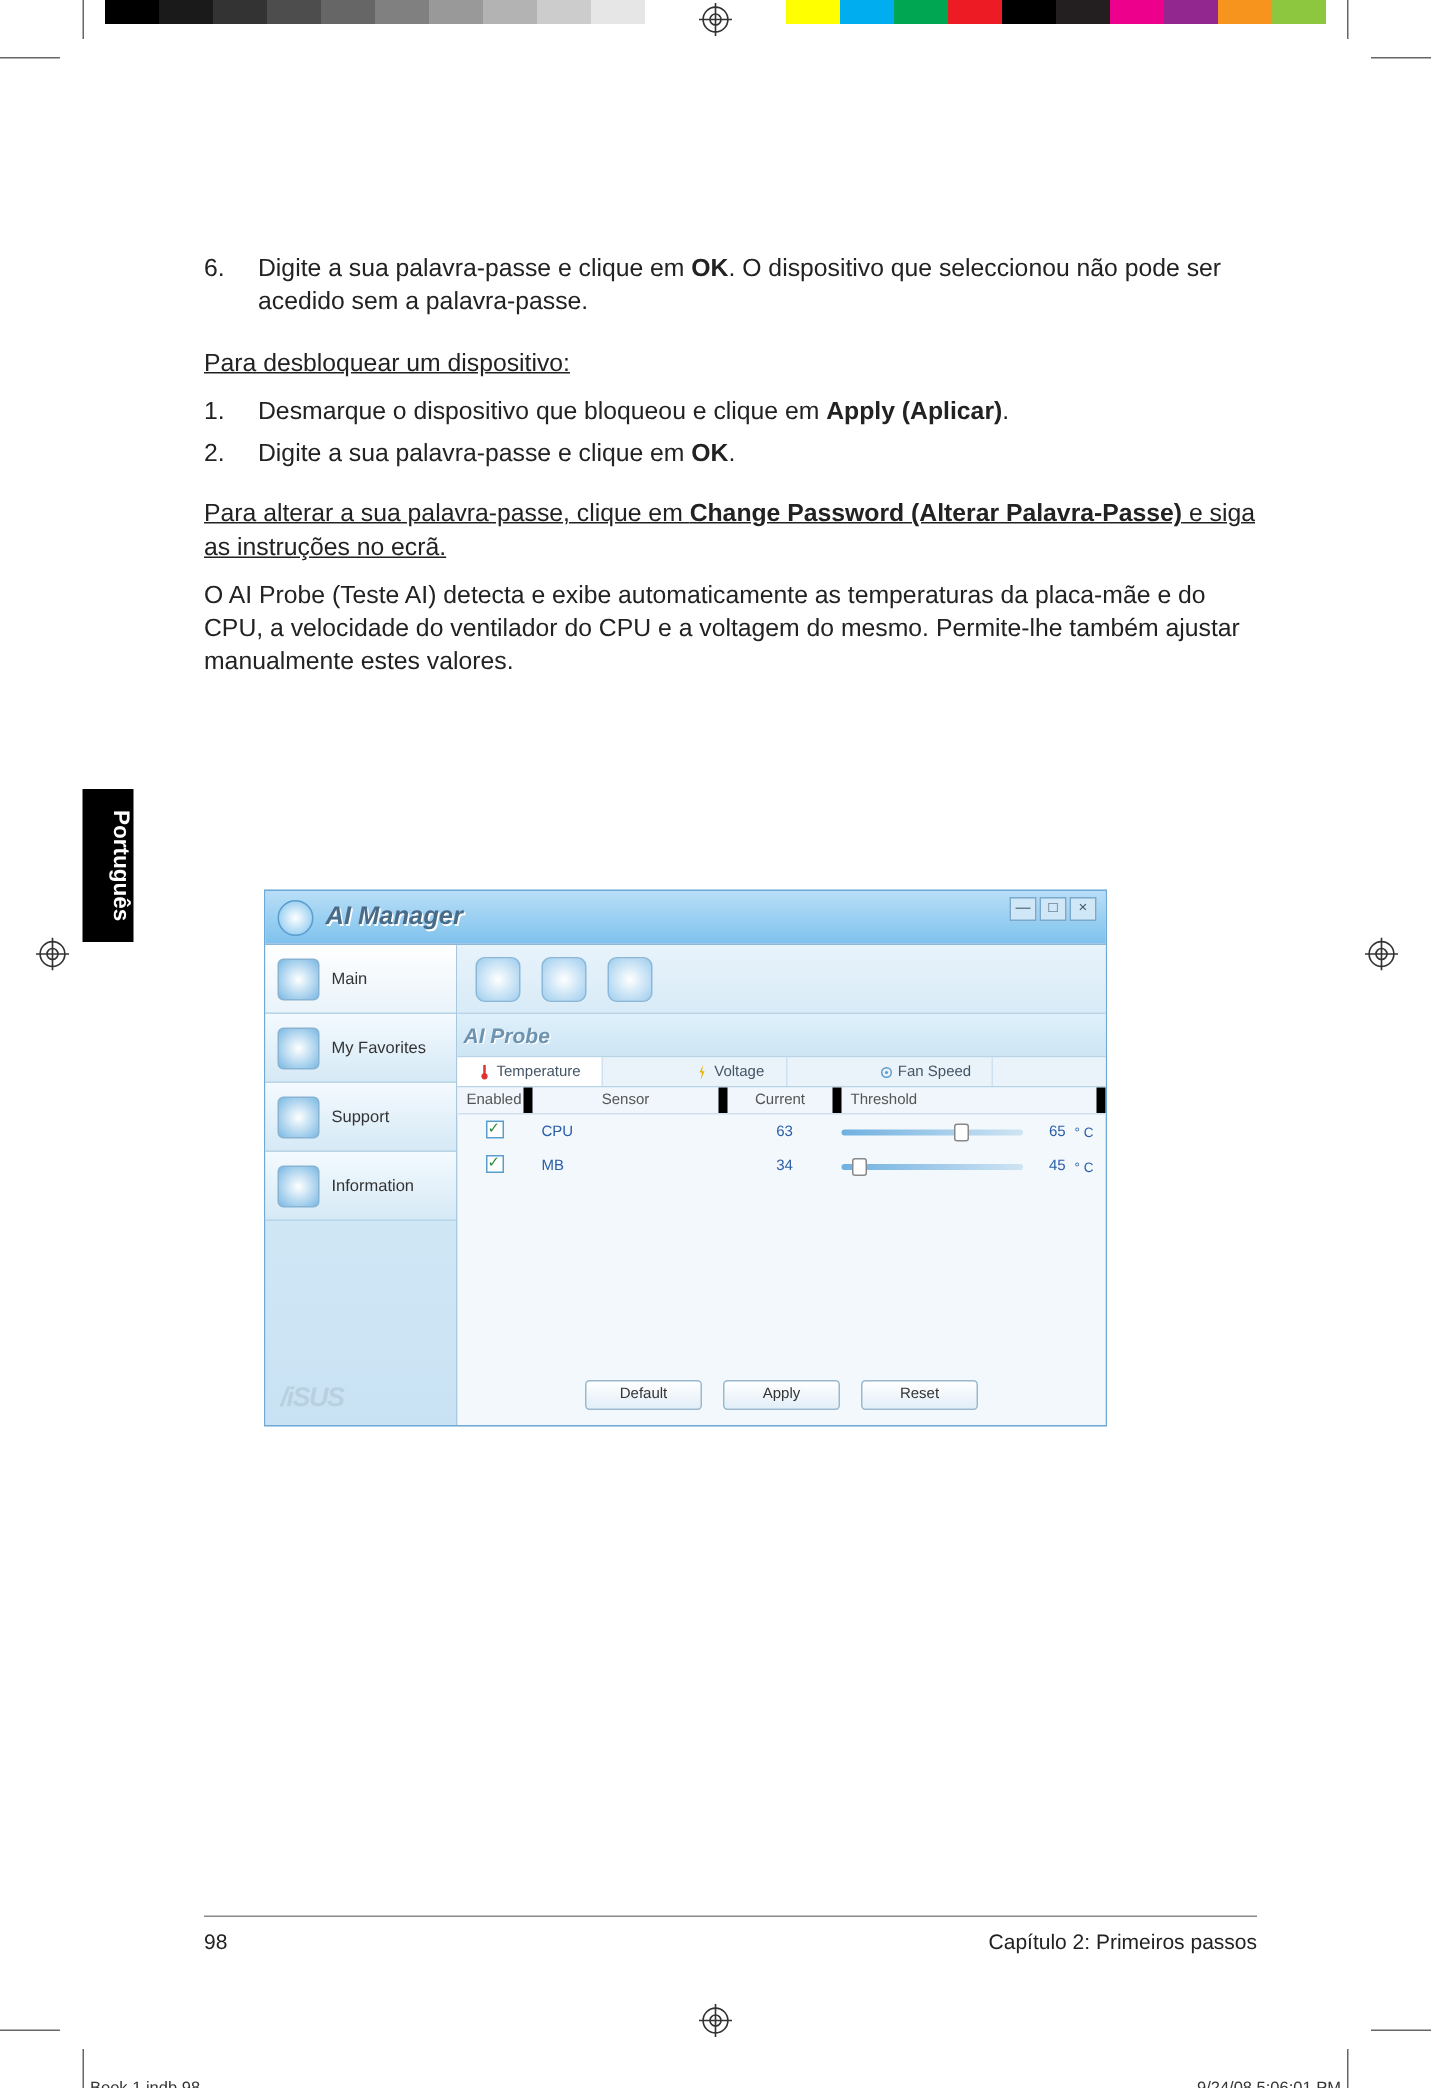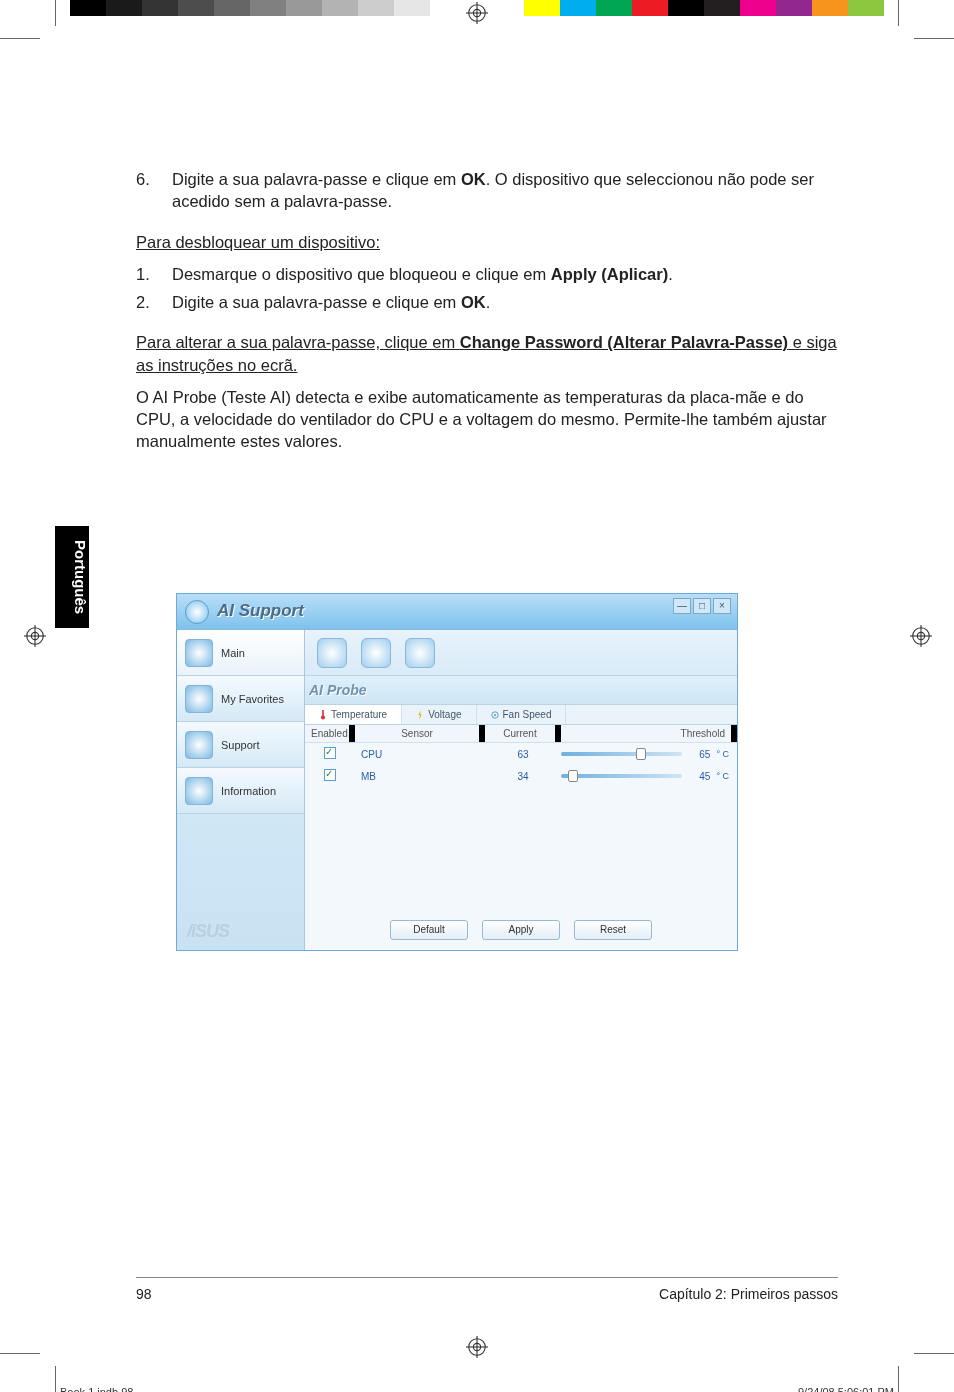--- a/index.html
+++ b/index.html
@@ -51,28 +51,28 @@
   .shot-sidebar { width: 128px; background: linear-gradient(#d9edf9,#c9e2f3); border-right: 1px solid #a9c8dd; position: relative; }
   .sb-item { height: 46px; border-bottom: 1px solid #b8d4e6; display: flex; align-items: center; padding-left: 8px; gap: 8px; font-size: 11px; color: #333; background: linear-gradient(#f4faff,#d5e9f5); }
   .sb-item.main { background: linear-gradient(#fff,#e9f3fa); }
   .sb-icon { width: 28px; height: 28px; border-radius: 4px; background: radial-gradient(#fff,#7ab9e4); border: 1px solid #88b3d2; flex-shrink: 0; }
   .sb-logo { position: absolute; bottom: 8px; left: 10px; font-size: 18px; font-style: italic; font-weight: bold; color: #b8d0e0; letter-spacing: -1px; }
 
   .shot-main { flex: 1; background: #f2f8fc; position: relative; }
   .toolbar-row { height: 46px; background: linear-gradient(#e8f3fb,#d8ebf7); border-bottom: 1px solid #b8d4e6; display: flex; align-items: center; padding-left: 12px; gap: 14px; }
   .tb-icon { width: 30px; height: 30px; border-radius: 6px; background: radial-gradient(#fff,#9ecdee); border: 1px solid #8bb8d8; }
   .panel-title { padding: 6px 4px; font-size: 14px; font-style: italic; font-weight: bold; color: #6e93b0; text-shadow: 1px 1px 0 #fff; background: linear-gradient(#dff0fb,#cde5f4); border-bottom: 1px solid #b8d4e6; }
-  .subtabs { display: flex; border-bottom: 1px solid #b8d4e6; font-size: 10px; background: #eaf3fa; }
+  .subtabs { display: flex; border-bottom: 1px solid #b8d4e6; font-size: 10px; background: #eaf3fa; gap: 48px; }
   .subtab { padding: 4px 14px; border-right: 1px solid #cfe1ee; display: flex; align-items: center; gap: 4px; color: #456; }
   .subtab.active { background: #fff; }
   .st-icon { width: 8px; height: 10px; }
 
   .grid-head { display: flex; font-size: 10px; color: #555; background: #f0f6fb; border-bottom: 1px solid #cfe1ee; }
   .grid-head div { padding: 3px 6px; border-right: 6px solid #000000; }
-  .gh-en { width: 50px; } .gh-se { width: 130px; text-align: center; } .gh-cu { width: 76px; text-align: center; } .gh-th { flex: 1; text-align: right; }
+  .gh-en { width: 50px; } .gh-se { width: 130px; text-align: center; } .gh-cu { width: 76px; text-align: center; } .gh-th { flex: 1; text-align: left; }
 
   .grid-row { display: flex; font-size: 10px; color: #2a5ea8; padding: 4px 0; align-items: center; }
   .gr-en { width: 50px; text-align: center; }
   .gr-se { width: 130px; padding-left: 6px; }
   .gr-cu { width: 76px; text-align: center; }
   .gr-th { flex: 1; display: flex; align-items: center; gap: 6px; padding-right: 8px; }
   .chk { display: inline-block; width: 12px; height: 12px; border: 1px solid #5a9dcf; background: #fff; position: relative; }
   .chk::after { content: "✓"; color: #2a8a3a; font-size: 10px; position: absolute; top: -2px; left: 0; }
   .slider { flex: 1; height: 4px; background: linear-gradient(to right,#6fb0e0,#cfe4f3); border-radius: 2px; position: relative; }
   .slider-thumb { position: absolute; top: -4px; width: 10px; height: 12px; background: #fff; border: 1px solid #888; border-radius: 2px; }
@@ -170,21 +170,21 @@
     <div class="para"><span>Para alterar a sua palavra-passe, clique em </span><b>Change Password (Alterar Palavra-Passe)</b><span> e siga as instruções no ecrã.</span></div>
 
     <div>O AI Probe (Teste AI) detecta e exibe automaticamente as temperaturas da placa-mãe e do CPU, a velocidade do ventilador do CPU e a voltagem do mesmo. Permite-lhe também ajustar manualmente estes valores.</div>
   </div>
 
   <div class="lang-tab">Português</div>
 
   <div class="shot">
     <div class="shot-titlebar">
       <div class="shot-logo"></div>
-      <div class="shot-title">AI Support</div>
+      <div class="shot-title">AI Manager</div>
       <div class="shot-winbtns">
         <div>—</div>
         <div>□</div>
         <div>×</div>
       </div>
     </div>
     <div class="shot-body">
       <div class="shot-sidebar">
         <div class="sb-item main">
             <div class="sb-icon"></div>

